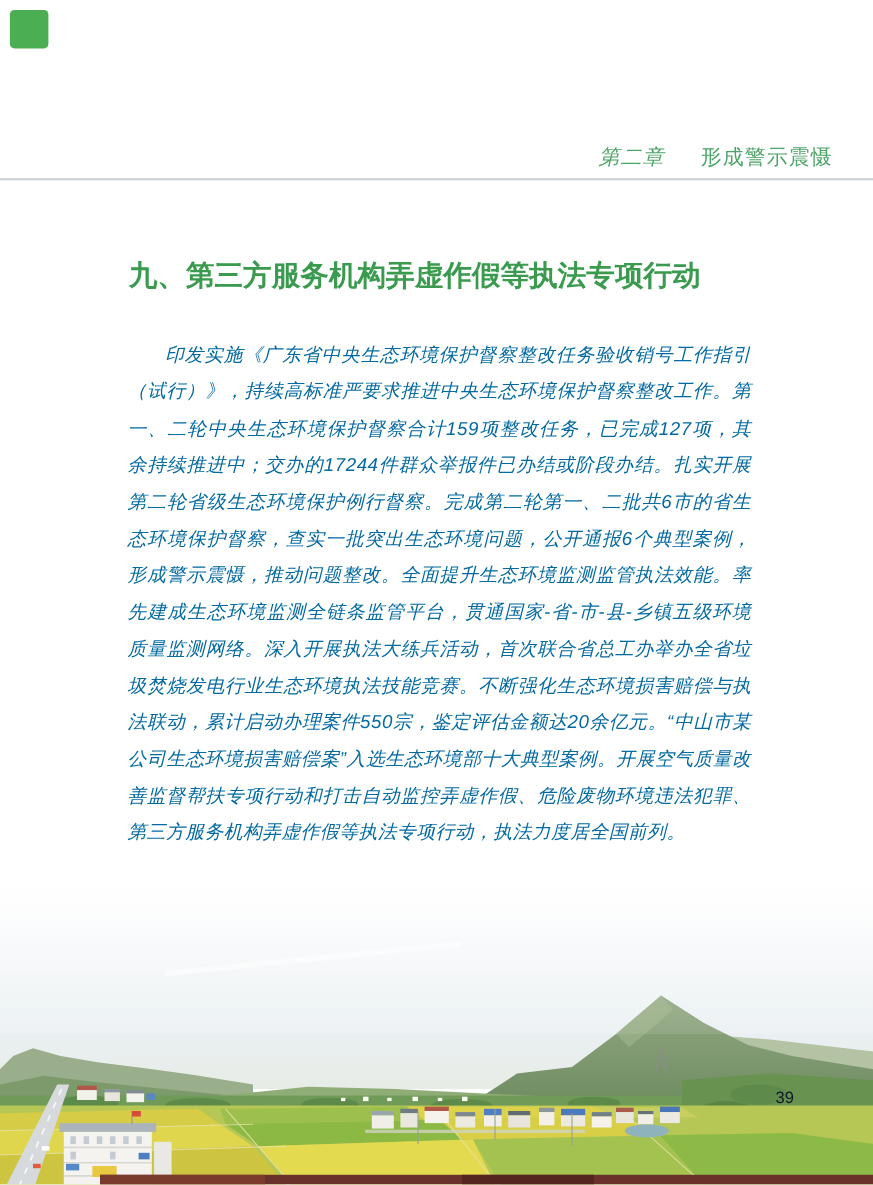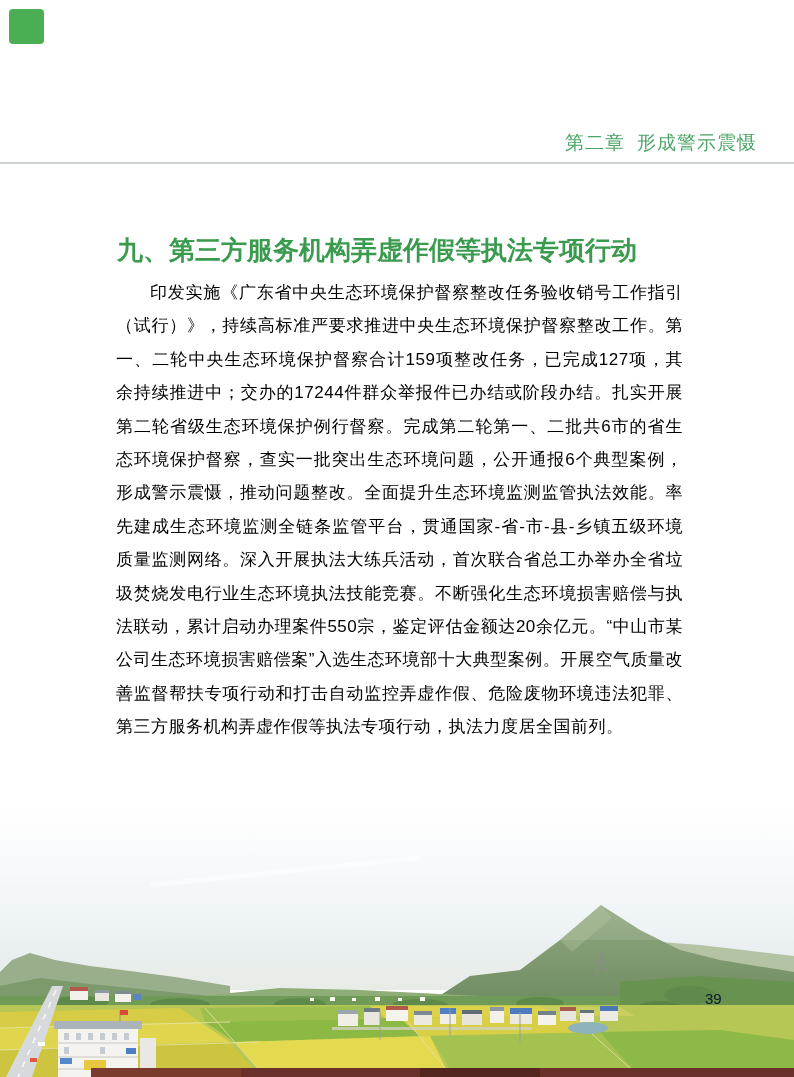--- a/index.html
+++ b/index.html
@@ -20,47 +20,48 @@
     border-radius: 4px;
   }
   .chapter-header {
     position: absolute;
     top: 130px; right: 37px;
     font-size: 19px;
     letter-spacing: 1px;
     color: #4ca466;
     white-space: nowrap;
   }
-  .chapter-header .chapter-label { margin-right: 12px; }
+  .chapter-header .chapter-label { margin-right: 33px; font-style: italic; }
   .header-divider {
     position: absolute;
     top: 162px; left: 0;
     width: 794px; height: 2px;
     background: #ccd1d5;
   }
   .section-title {
     position: absolute;
     top: 233px; left: 117px;
     width: 620px;
     font-family: "Liberation Serif", "DejaVu Serif", serif;
     font-size: 26px;
     font-weight: 700;
     color: #3a9b4f;
     white-space: nowrap;
   }
   .body-paragraph {
     position: absolute;
-    top: 276px; left: 116px;
+    top: 306px; left: 116px;
     width: 567px;
     font-size: 17px;
     line-height: 33.4px;
     letter-spacing: 0.5px;
-    color: #000000;
+    color: #0369a1;
     text-align: justify;
     text-indent: 2em;
+    font-style: italic;
   }
   .landscape-photo {
     position: absolute;
     top: 790px; left: 0;
     width: 794px; height: 287px;
     overflow: hidden;
   }
   .landscape-photo svg { display: block; }
   .page-number {
     position: absolute;

